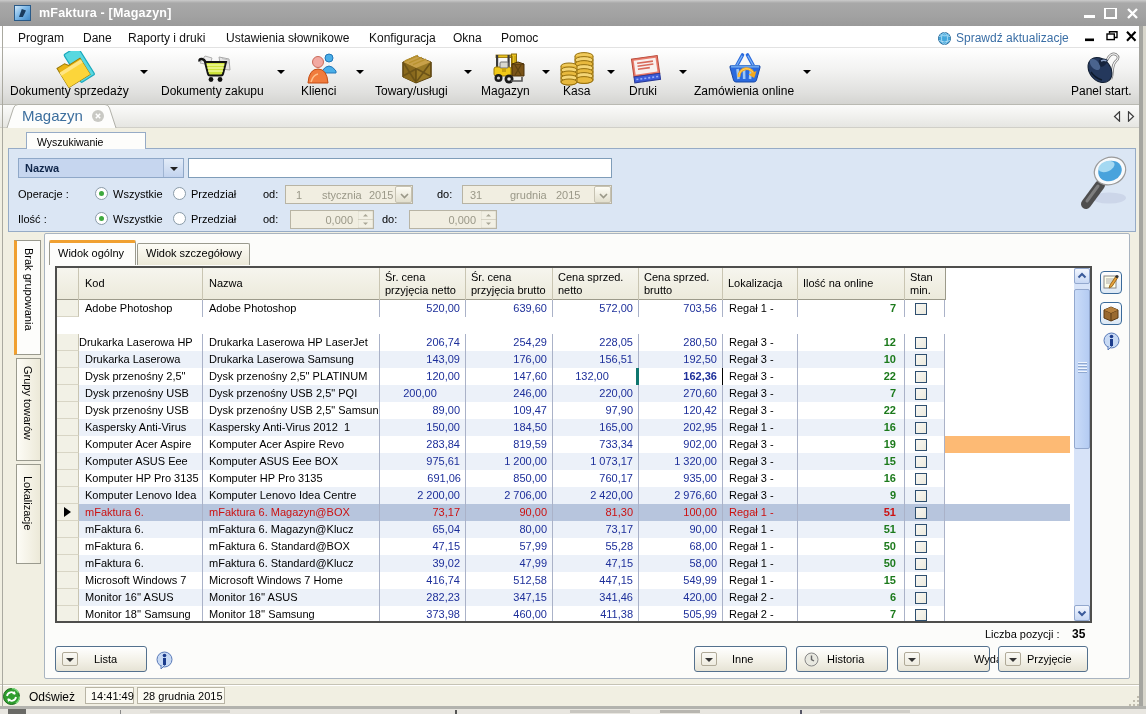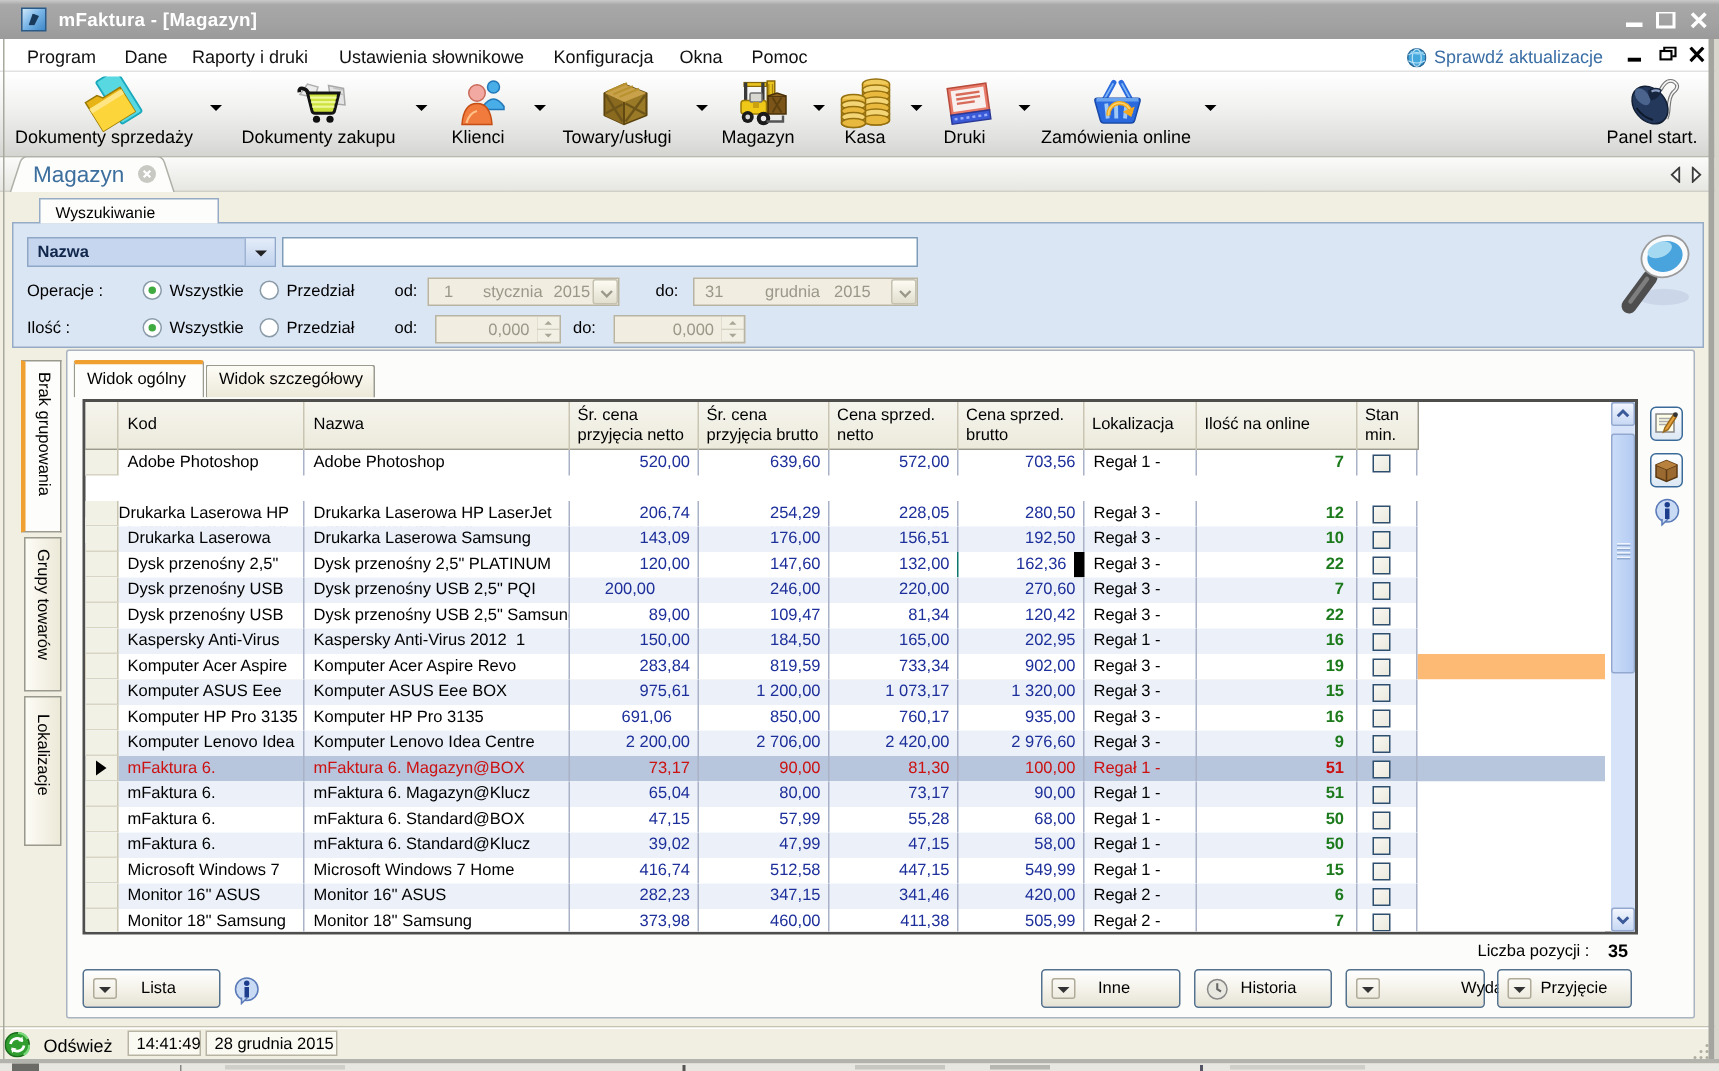--- a/index.html
+++ b/index.html
@@ -404,22 +404,22 @@
       </div>
 </div>
 <div class="abs row" style="left:0;top:100px;width:1013px;height:17px;background:#ffffff;">
 <div class="abs" style="left:0;top:0;width:888px;height:17px;background:#ffffff;"></div>
 <div class="abs" style="left:0;top:0;width:22px;height:17px;background:#f2f1e6;border-right:1px solid #c9c5b2;border-bottom:1px solid #d8d5c5;">
 </div>
 <div class="abs cell blk" style="left:22px;top:0;width:124px;height:17px;border-right:1px solid #aab2c8;padding-left:6px;line-height:16px;overflow:hidden;white-space:nowrap;">Dysk przenośny 2,5"</div>
 <div class="abs cell blk" style="left:146px;top:0;width:177px;height:17px;border-right:1px solid #aab2c8;padding-left:6px;line-height:16px;overflow:hidden;white-space:nowrap;">Dysk przenośny 2,5" PLATINUM</div>
 <div class="abs cell num" style="left:323px;top:0;width:86px;height:17px;border-right:1px solid #aab2c8;padding-right:5px;text-align:right;line-height:16px;overflow:hidden;white-space:nowrap;">120,00</div>
 <div class="abs cell num" style="left:409px;top:0;width:87px;height:17px;border-right:1px solid #aab2c8;padding-right:5px;text-align:right;line-height:16px;overflow:hidden;white-space:nowrap;">147,60</div>
-<div class="abs cell num" style="left:496px;top:0;width:86px;height:17px;border-right:1px solid #0f766e;padding-right:5px;text-align:right;line-height:16px;overflow:hidden;white-space:nowrap;">132,00</div>
-<div class="abs cell num" style="left:582px;top:0;width:84px;height:17px;border-right:7px solid #000000;padding-right:5px;text-align:right;line-height:16px;overflow:hidden;white-space:nowrap;">162,36</div>
+<div class="abs cell num" style="left:496px;top:0;width:86px;height:17px;border-right:3px solid #0f766e;padding-right:5px;text-align:center;line-height:16px;overflow:hidden;white-space:nowrap;">132,00</div>
+<div class="abs cell num" style="left:582px;top:0;width:84px;height:17px;border-right:1px solid #000000;padding-right:5px;text-align:right;line-height:16px;overflow:hidden;white-space:nowrap;font-weight:bold;">162,36</div>
 <div class="abs cell blk" style="left:666px;top:0;width:75px;height:17px;border-right:1px solid #aab2c8;padding-left:6px;line-height:16px;overflow:hidden;white-space:nowrap;">Regał 3 -</div>
 <div class="abs cell qty" style="left:741px;top:0;width:107px;height:17px;border-right:1px solid #aab2c8;padding-right:8px;text-align:right;line-height:16px;overflow:hidden;white-space:nowrap;">22</div>
 <div class="abs" style="left:848px;top:0;width:40px;height:17px;border-right:1px solid #aab2c8;">
         <div class="abs" style="left:10px;top:2.5px;width:12px;height:12px;background:linear-gradient(135deg,#f8f7f2,#eceade);border:1.5px solid #2f4f6f;"></div>
       </div>
 </div>
 <div class="abs row" style="left:0;top:117px;width:1013px;height:17px;background:#ffffff;">
 <div class="abs" style="left:0;top:0;width:888px;height:17px;background:#ecf1f9;"></div>
 <div class="abs" style="left:0;top:0;width:22px;height:17px;background:#f2f1e6;border-right:1px solid #c9c5b2;border-bottom:1px solid #d8d5c5;">
 </div>
@@ -436,21 +436,21 @@
       </div>
 </div>
 <div class="abs row" style="left:0;top:134px;width:1013px;height:17px;background:#ffffff;">
 <div class="abs" style="left:0;top:0;width:888px;height:17px;background:#ffffff;"></div>
 <div class="abs" style="left:0;top:0;width:22px;height:17px;background:#f2f1e6;border-right:1px solid #c9c5b2;border-bottom:1px solid #d8d5c5;">
 </div>
 <div class="abs cell blk" style="left:22px;top:0;width:124px;height:17px;border-right:1px solid #aab2c8;padding-left:6px;line-height:16px;overflow:hidden;white-space:nowrap;">Dysk przenośny USB</div>
 <div class="abs cell blk" style="left:146px;top:0;width:177px;height:17px;border-right:1px solid #aab2c8;padding-left:6px;line-height:16px;overflow:hidden;white-space:nowrap;">Dysk przenośny USB 2,5" Samsung</div>
 <div class="abs cell num" style="left:323px;top:0;width:86px;height:17px;border-right:1px solid #aab2c8;padding-right:5px;text-align:right;line-height:16px;overflow:hidden;white-space:nowrap;">89,00</div>
 <div class="abs cell num" style="left:409px;top:0;width:87px;height:17px;border-right:1px solid #aab2c8;padding-right:5px;text-align:right;line-height:16px;overflow:hidden;white-space:nowrap;">109,47</div>
-<div class="abs cell num" style="left:496px;top:0;width:86px;height:17px;border-right:1px solid #aab2c8;padding-right:5px;text-align:right;line-height:16px;overflow:hidden;white-space:nowrap;">81,34</div>
+<div class="abs cell num" style="left:496px;top:0;width:86px;height:17px;border-right:1px solid #aab2c8;padding-right:5px;text-align:right;line-height:16px;overflow:hidden;white-space:nowrap;">97,90</div>
 <div class="abs cell num" style="left:582px;top:0;width:84px;height:17px;border-right:1px solid #aab2c8;padding-right:5px;text-align:right;line-height:16px;overflow:hidden;white-space:nowrap;">120,42</div>
 <div class="abs cell blk" style="left:666px;top:0;width:75px;height:17px;border-right:1px solid #aab2c8;padding-left:6px;line-height:16px;overflow:hidden;white-space:nowrap;">Regał 3 -</div>
 <div class="abs cell qty" style="left:741px;top:0;width:107px;height:17px;border-right:1px solid #aab2c8;padding-right:8px;text-align:right;line-height:16px;overflow:hidden;white-space:nowrap;">22</div>
 <div class="abs" style="left:848px;top:0;width:40px;height:17px;border-right:1px solid #aab2c8;">
         <div class="abs" style="left:10px;top:2.5px;width:12px;height:12px;background:linear-gradient(135deg,#f8f7f2,#eceade);border:1.5px solid #2f4f6f;"></div>
       </div>
 </div>
 <div class="abs row" style="left:0;top:151px;width:1013px;height:17px;background:#ffffff;">
 <div class="abs" style="left:0;top:0;width:888px;height:17px;background:#ecf1f9;"></div>
 <div class="abs" style="left:0;top:0;width:22px;height:17px;background:#f2f1e6;border-right:1px solid #c9c5b2;border-bottom:1px solid #d8d5c5;">
@@ -498,21 +498,21 @@
 <div class="abs" style="left:848px;top:0;width:40px;height:17px;border-right:1px solid #aab2c8;">
         <div class="abs" style="left:10px;top:2.5px;width:12px;height:12px;background:linear-gradient(135deg,#f8f7f2,#eceade);border:1.5px solid #2f4f6f;"></div>
       </div>
 </div>
 <div class="abs row" style="left:0;top:202px;width:1013px;height:17px;background:#ffffff;">
 <div class="abs" style="left:0;top:0;width:888px;height:17px;background:#ffffff;"></div>
 <div class="abs" style="left:0;top:0;width:22px;height:17px;background:#f2f1e6;border-right:1px solid #c9c5b2;border-bottom:1px solid #d8d5c5;">
 </div>
 <div class="abs cell blk" style="left:22px;top:0;width:124px;height:17px;border-right:1px solid #aab2c8;padding-left:6px;line-height:16px;overflow:hidden;white-space:nowrap;">Komputer HP Pro 3135</div>
 <div class="abs cell blk" style="left:146px;top:0;width:177px;height:17px;border-right:1px solid #aab2c8;padding-left:6px;line-height:16px;overflow:hidden;white-space:nowrap;">Komputer HP Pro 3135</div>
-<div class="abs cell num" style="left:323px;top:0;width:86px;height:17px;border-right:1px solid #aab2c8;padding-right:17px;text-align:right;line-height:16px;overflow:hidden;white-space:nowrap;">691,06</div>
+<div class="abs cell num" style="left:323px;top:0;width:86px;height:17px;border-right:1px solid #aab2c8;padding-right:4px;text-align:right;line-height:16px;overflow:hidden;white-space:nowrap;">691,06</div>
 <div class="abs cell num" style="left:409px;top:0;width:87px;height:17px;border-right:1px solid #aab2c8;padding-right:5px;text-align:right;line-height:16px;overflow:hidden;white-space:nowrap;">850,00</div>
 <div class="abs cell num" style="left:496px;top:0;width:86px;height:17px;border-right:1px solid #aab2c8;padding-right:5px;text-align:right;line-height:16px;overflow:hidden;white-space:nowrap;">760,17</div>
 <div class="abs cell num" style="left:582px;top:0;width:84px;height:17px;border-right:1px solid #aab2c8;padding-right:5px;text-align:right;line-height:16px;overflow:hidden;white-space:nowrap;">935,00</div>
 <div class="abs cell blk" style="left:666px;top:0;width:75px;height:17px;border-right:1px solid #aab2c8;padding-left:6px;line-height:16px;overflow:hidden;white-space:nowrap;">Regał 3 -</div>
 <div class="abs cell qty" style="left:741px;top:0;width:107px;height:17px;border-right:1px solid #aab2c8;padding-right:8px;text-align:right;line-height:16px;overflow:hidden;white-space:nowrap;">16</div>
 <div class="abs" style="left:848px;top:0;width:40px;height:17px;border-right:1px solid #aab2c8;">
         <div class="abs" style="left:10px;top:2.5px;width:12px;height:12px;background:linear-gradient(135deg,#f8f7f2,#eceade);border:1.5px solid #2f4f6f;"></div>
       </div>
 </div>
 <div class="abs row" style="left:0;top:219px;width:1013px;height:17px;background:#ffffff;">

